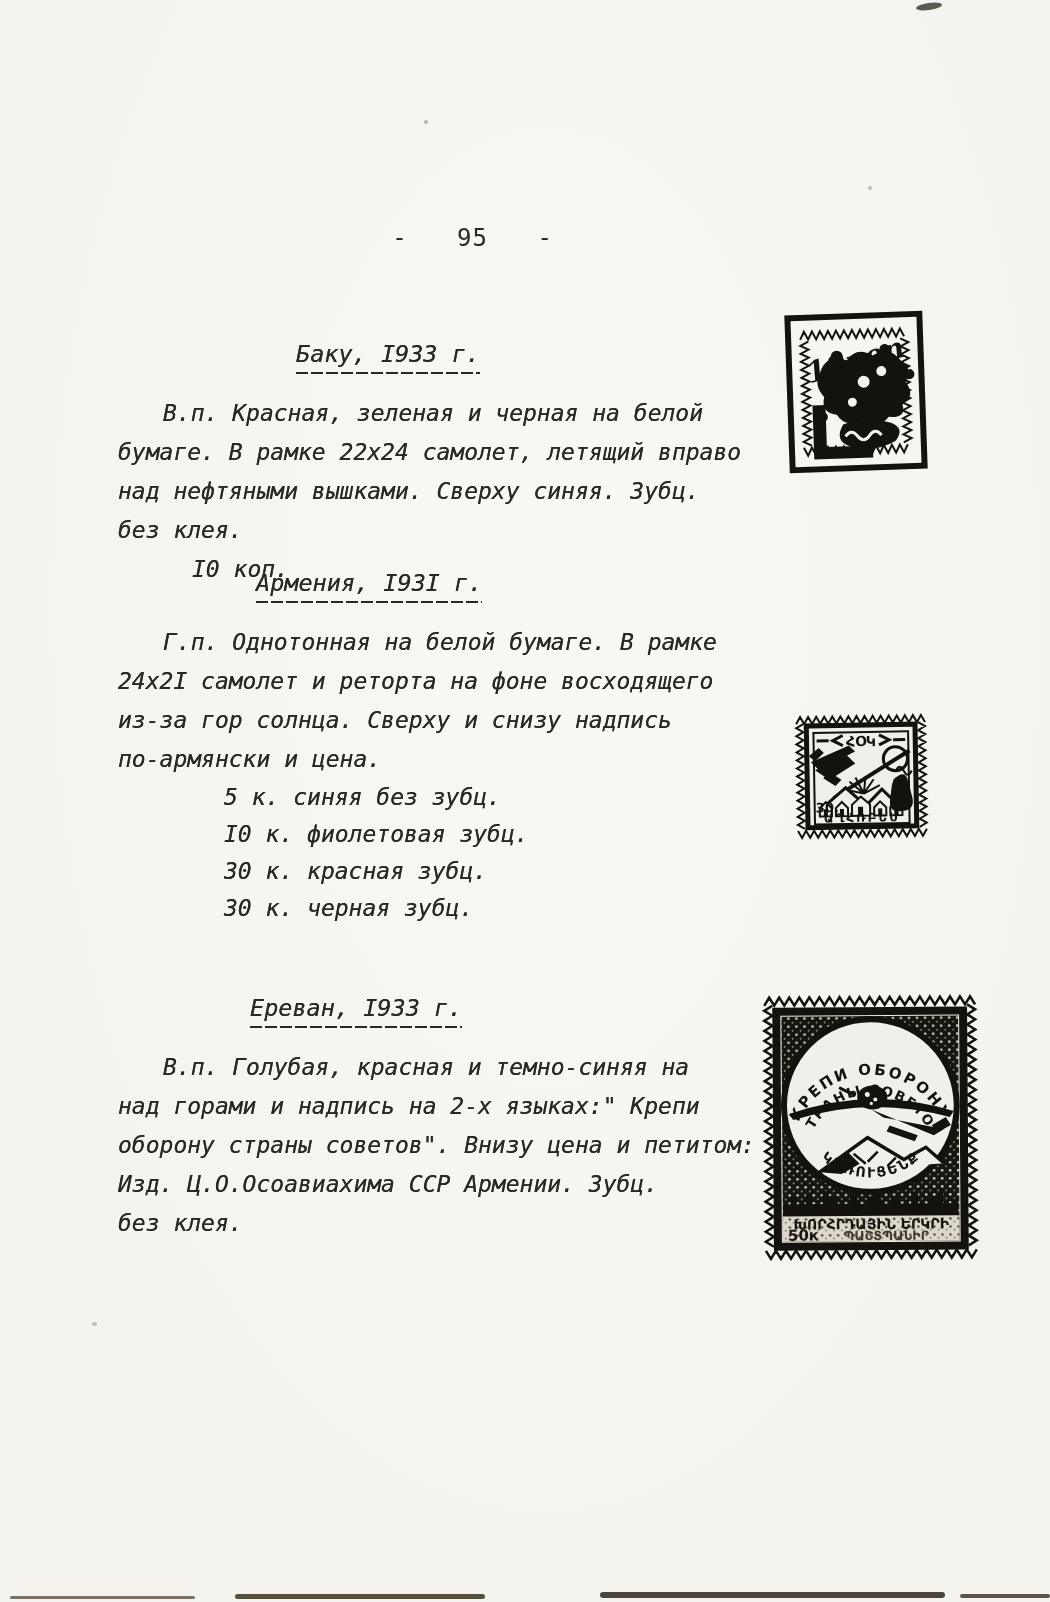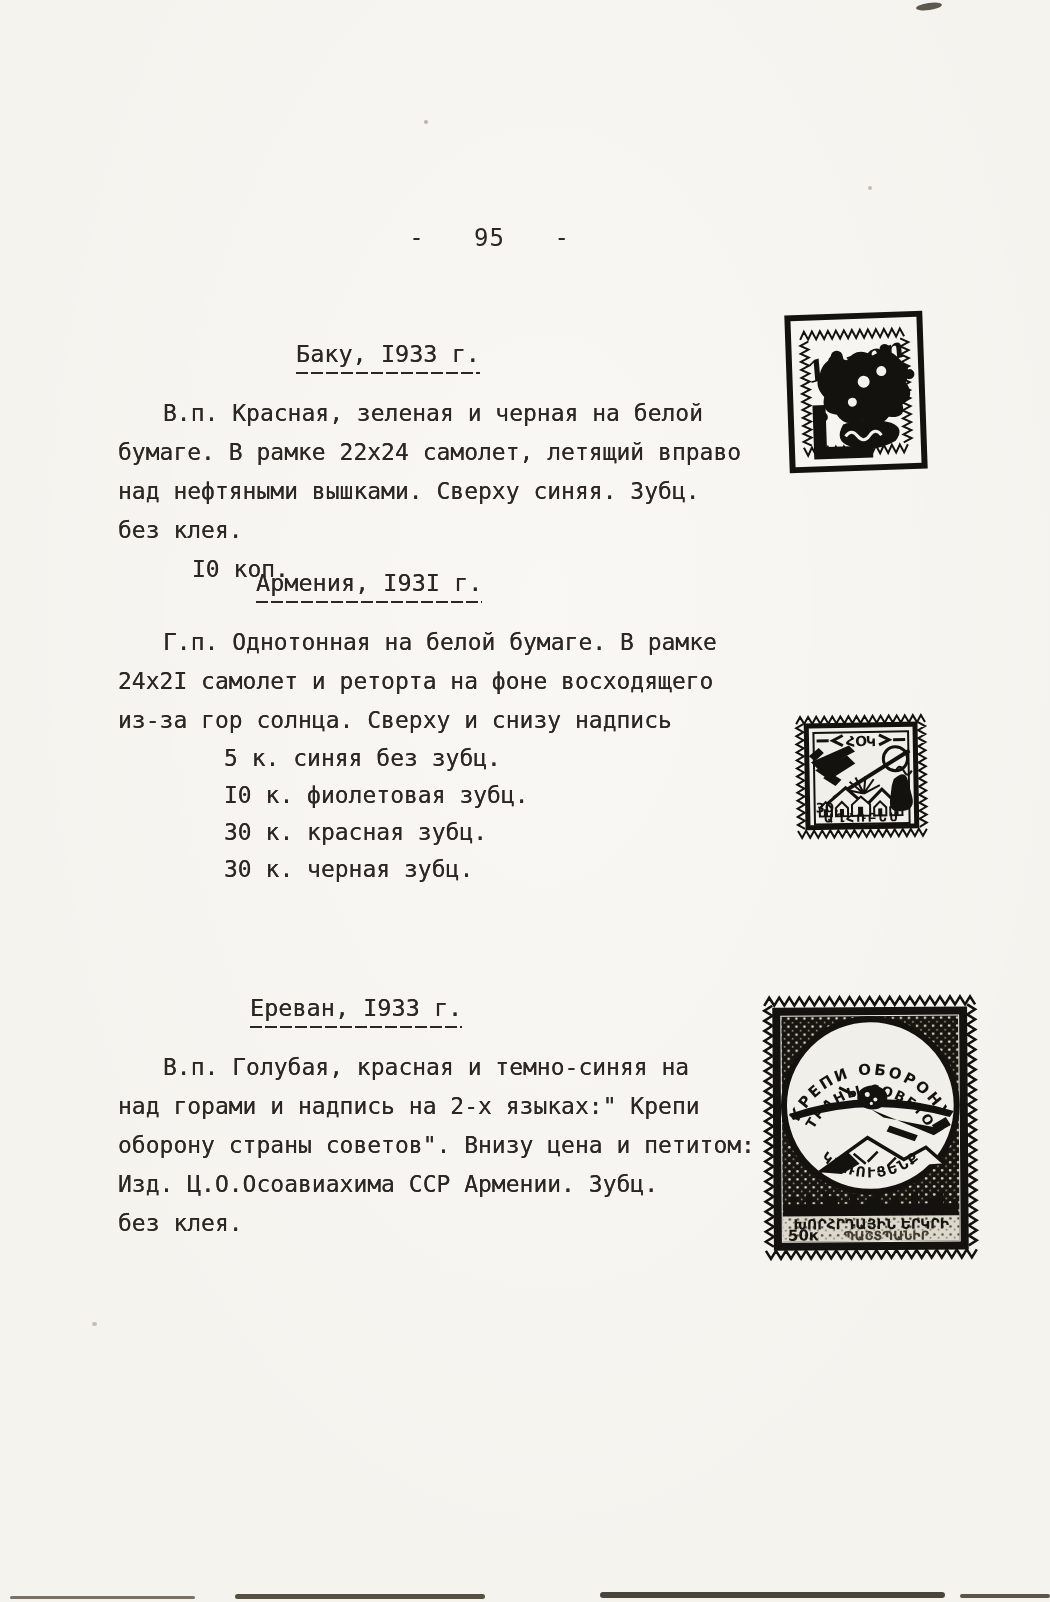--- a/index.html
+++ b/index.html
@@ -4,23 +4,23 @@
 <style>
   html,body{margin:0;padding:0;}
   body{
     width:1050px;height:1602px;position:relative;overflow:hidden;
     background:#f5f3ee;color:#2b2824;
     font-family:"DejaVu Sans Mono","Liberation Mono",monospace;
   }
   .pagewash{position:absolute;inset:0;pointer-events:none;
     background:radial-gradient(ellipse at 52% 38%, rgba(255,255,255,.4), rgba(0,0,0,0) 72%);}
   .pagenum{position:absolute;top:224px;left:0;width:945px;text-align:center;
-    font-size:24px;word-spacing:34px;letter-spacing:1px;padding-left:17px;}
+    font-size:24px;word-spacing:34px;letter-spacing:1px;}
   .sec{position:absolute;left:118px;width:650px;font-size:23px;line-height:39px;
-    text-shadow:0 0 .5px rgba(43,40,36,.85);}
+    text-shadow:0 0 .5px rgba(43,40,36,.85);font-style:italic;}
   #s1{top:332px;} #s2{top:561px;} #s3{top:986px;}
   .heading{line-height:44px;margin-bottom:4px;font-size:23.5px;}
   .heading .u{padding-bottom:6px;
     background:repeating-linear-gradient(90deg,#2b2824 0 12px,rgba(0,0,0,0) 12px 15px) left bottom / 100% 2px no-repeat;}
   .h-baku{padding-left:178px;} .h-arm{padding-left:138px;} .h-yer{padding-left:132px;}
   .ind{text-indent:45px;margin-top:18px;}
   .price1{margin-left:74px;}
   .plist{margin-left:106px;line-height:37px;}
   .stamp{position:absolute;}
   #stamp1{left:786px;top:312px;width:140px;transform:rotate(-2deg);}
@@ -43,20 +43,21 @@
   <div class="ln">над нефтяными вышками. Сверху синяя. Зубц.</div>
   <div class="ln">без клея.</div>
   <div class="price1">I0 коп.</div>
 </div>
 
 <div class="sec" id="s2">
   <div class="heading h-arm"><span class="u">Армения, I93I г.</span></div>
   <div class="ln ind">Г.п. Однотонная на белой бумаге. В рамке</div>
   <div class="ln">24х2I самолет и реторта на фоне восходящего</div>
   <div class="ln">из-за гор солнца. Сверху и снизу надпись</div>
+  <div class="ln">по-армянски и цена.</div>
   <div class="plist">
     <div>5 к. синяя без зубц.</div>
     <div>I0 к. фиолетовая зубц.</div>
     <div>30 к. красная зубц.</div>
     <div>30 к. черная зубц.</div>
   </div>
 </div>
 
 <div class="sec" id="s3">
   <div class="heading h-yer"><span class="u">Ереван, I933 г.</span></div>

